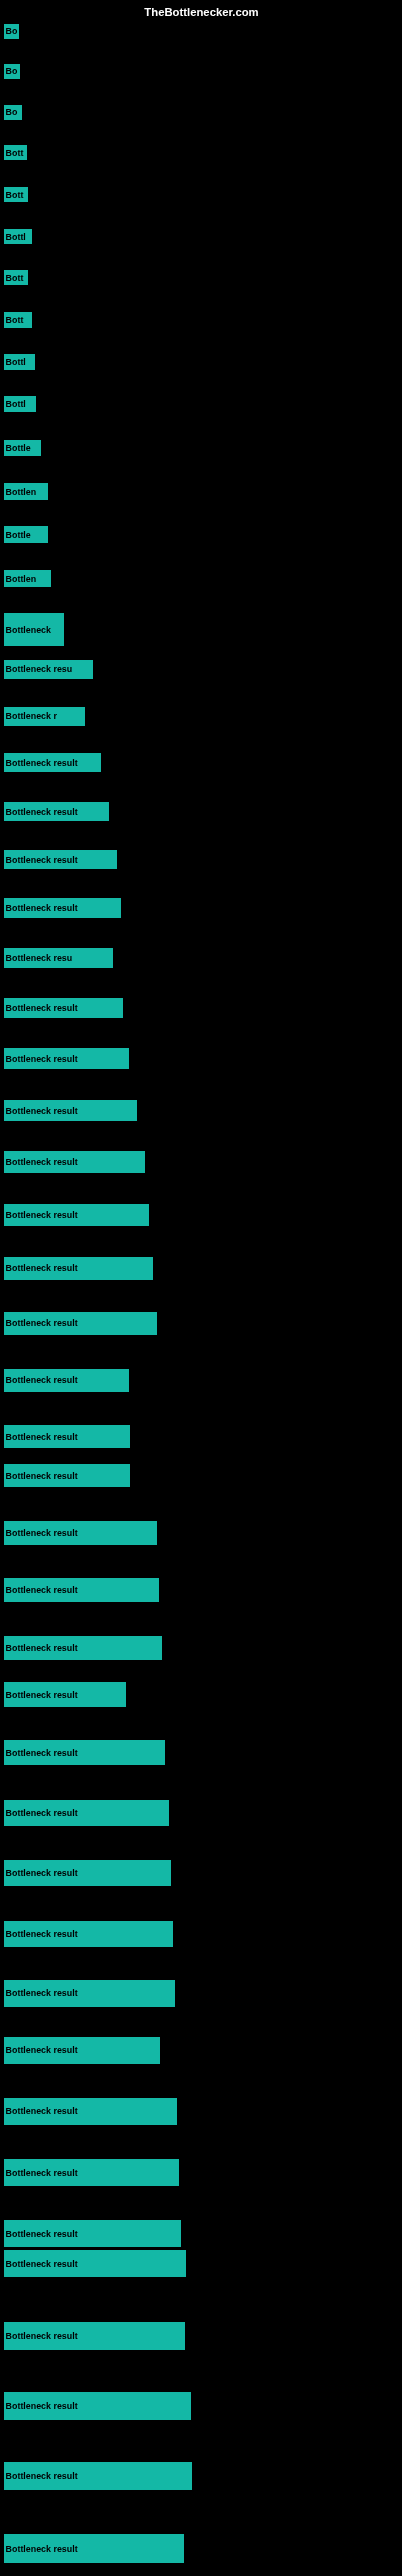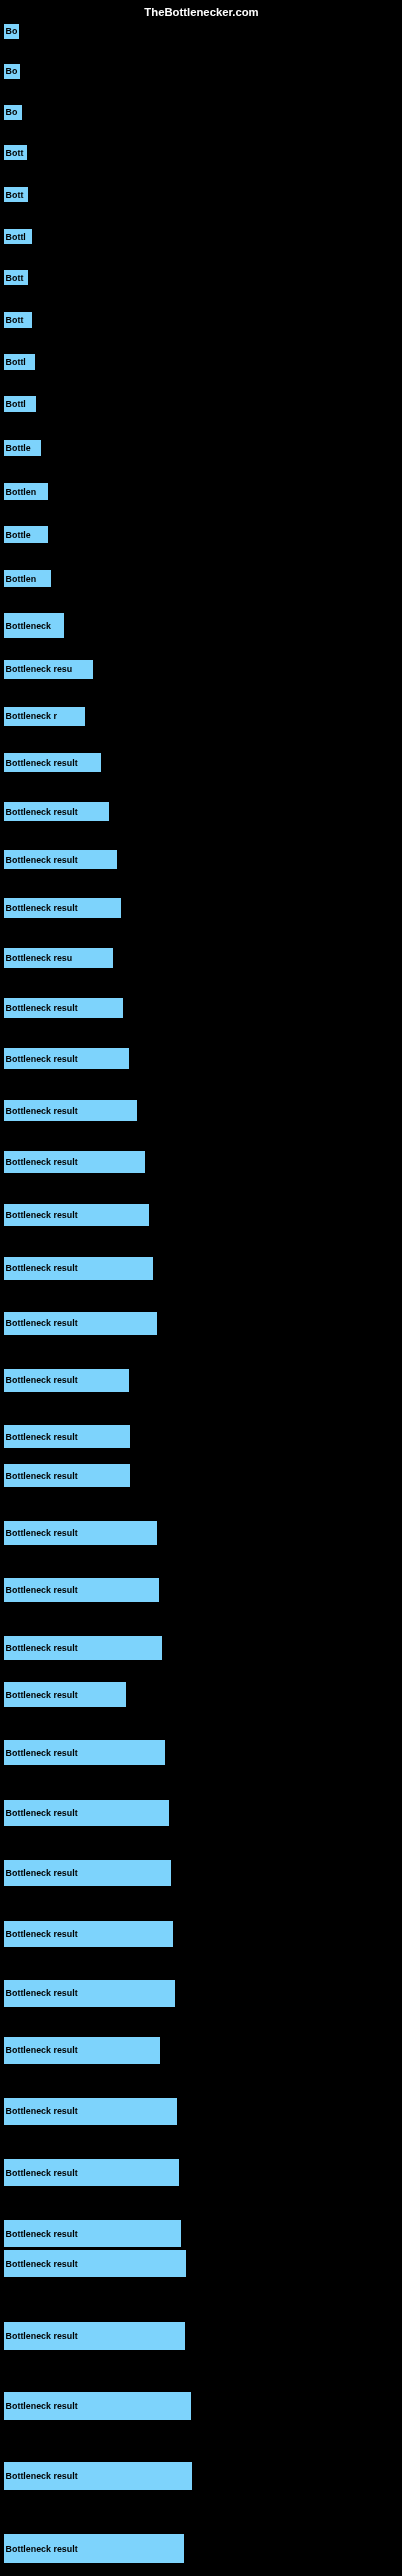--- a/index.html
+++ b/index.html
@@ -20,21 +20,21 @@
       left: 50%;
       transform: translateX(-50%);
       color: #ffffff;
       font-size: 11.3px;
       font-weight: bold;
       white-space: nowrap;
     }
     .bottleneck-bar {
       position: absolute;
       left: 4px;
-      background-color: #7dd3fc;
+      background-color: #14b8a6;
       display: flex;
       align-items: center;
       padding-left: 1.6px;
       overflow: hidden;
     }
     .bottleneck-bar span {
       color: #000000;
       font-size: 8.9px;
       font-weight: bold;
       white-space: nowrap;
@@ -80,21 +80,21 @@
   </div>
 <div class="bottleneck-bar" style="top: 483px; width: 44px; height: 17px;">
     <span>Bottlen</span>
   </div>
 <div class="bottleneck-bar" style="top: 526px; width: 44px; height: 17px;">
     <span>Bottle</span>
   </div>
 <div class="bottleneck-bar" style="top: 570px; width: 47px; height: 17px;">
     <span>Bottlen</span>
   </div>
-<div class="bottleneck-bar" style="top: 613px; width: 60px; height: 25px; text-align: center;">
+<div class="bottleneck-bar" style="top: 613px; width: 60px; height: 33px; text-align: center;">
     <span>Bottleneck</span>
   </div>
 <div class="bottleneck-bar" style="top: 660px; width: 89px; height: 18.5px;">
     <span>Bottleneck resu</span>
   </div>
 <div class="bottleneck-bar" style="top: 707px; width: 81px; height: 18.5px;">
     <span>Bottleneck r</span>
   </div>
 <div class="bottleneck-bar" style="top: 753px; width: 97px; height: 19.3px;">
     <span>Bottleneck result</span>

